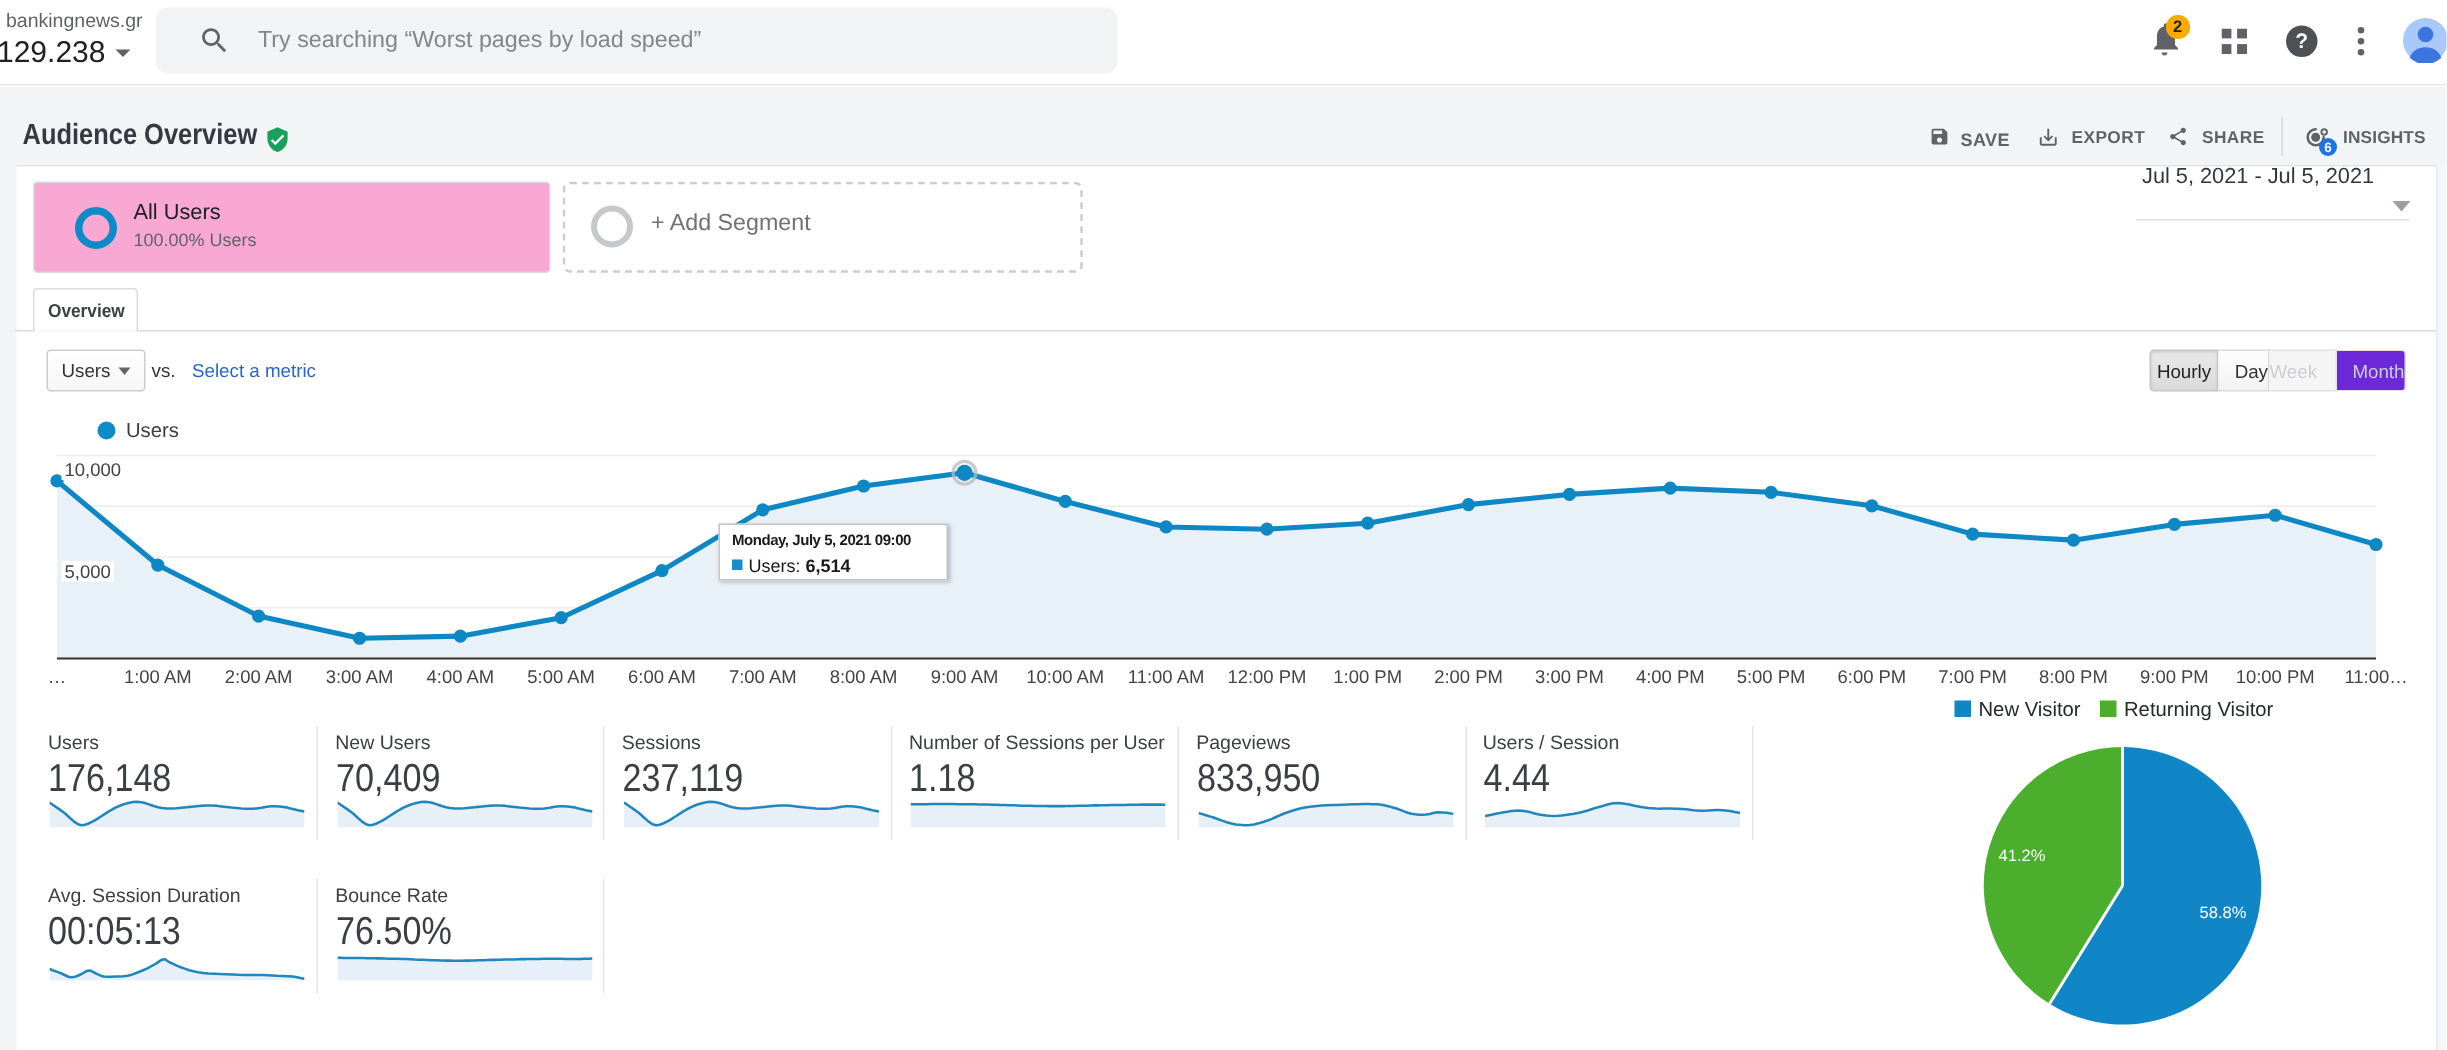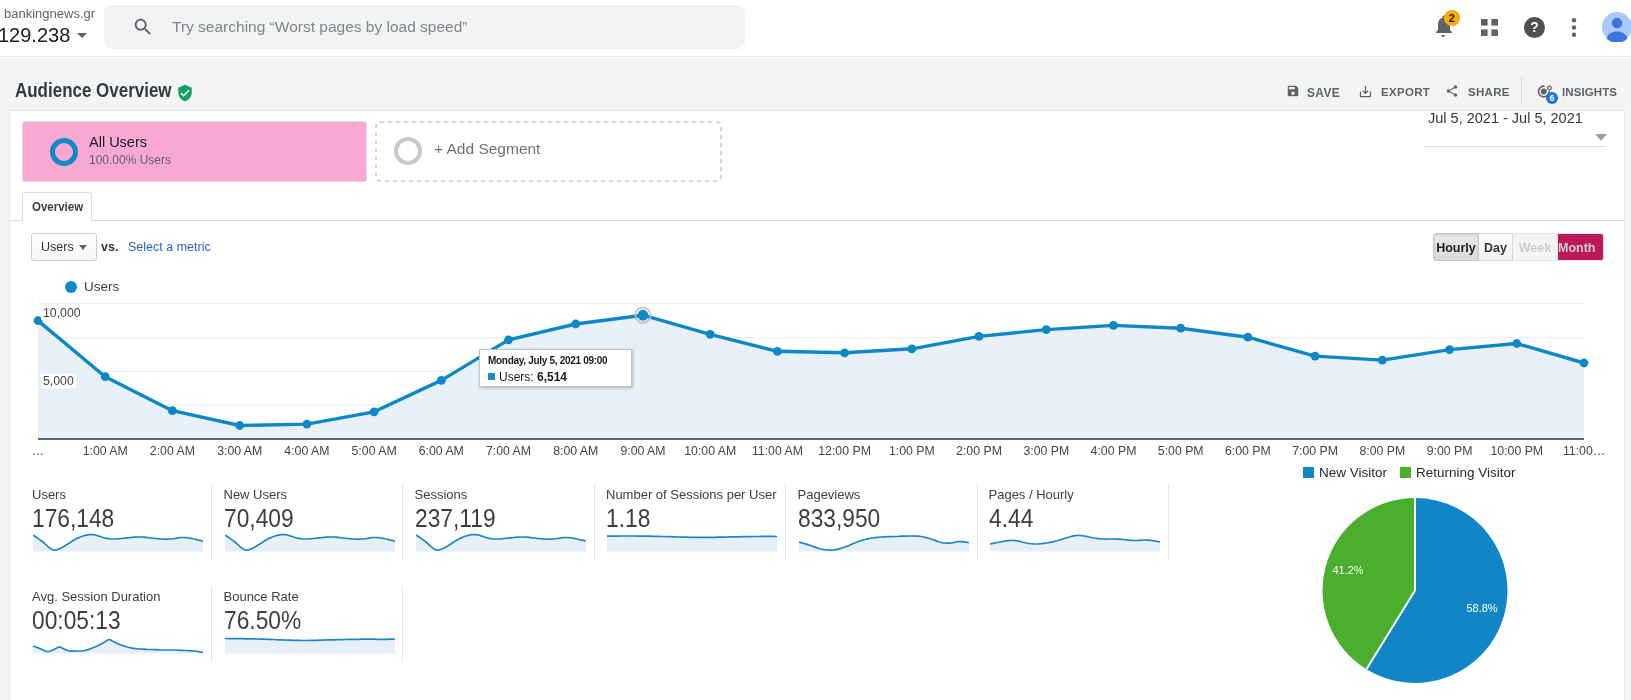--- a/index.html
+++ b/index.html
@@ -98,28 +98,28 @@
 
 <div class="abs" style="left:10px;top:220px;width:1614px;height:1px;background:#d9dcde"></div>
 <div class="abs" style="left:22px;top:192px;width:70px;height:29px;background:#fff;border:1px solid #d9dcde;border-bottom:none;border-radius:3px 3px 0 0">
   <div class="abs" style="left:9px;top:7px;font-size:12.5px;font-weight:bold;color:#3c4043;transform:scaleX(0.92);transform-origin:0 50%">Overview</div>
 </div>
 
 <div class="abs" style="left:31px;top:233px;width:66px;height:28px;background:linear-gradient(#fff,#f6f6f6);border:1px solid #ccc;border-radius:3px">
   <div class="abs" style="left:9px;top:6px;font-size:12.5px;color:#333">Users</div>
   <div class="abs" style="left:47px;top:11px;width:0;height:0;border-left:4.5px solid transparent;border-right:4.5px solid transparent;border-top:5px solid #666"></div>
 </div>
-<div class="abs" style="left:101px;top:240px;font-size:12.5px;font-weight:bold;color:#333">vs.</div>
+<div class="abs" style="left:101px;top:240px;font-size:12.5px;font-weight:normal;color:#333">vs.</div>
 <div class="abs" style="left:128px;top:240px;font-size:12.5px;color:#2a66c9">Select a metric</div>
 
-<div class="abs" style="left:1433px;top:233px;height:28px;font-size:12.5px;font-weight:bold">
+<div class="abs" style="left:1433px;top:233px;height:28px;font-size:12.5px;font-weight:normal">
   <div style="float:left;width:46px;height:28px;line-height:28px;text-align:center;background:linear-gradient(#e9e9e9,#dadada);border:1px solid #c6c6c6;border-radius:3px 0 0 3px;color:#222;box-shadow:inset 0 1px 2px rgba(0,0,0,0.12)">Hourly</div>
-  <div style="float:left;width:34px;height:28px;line-height:28px;text-align:center;background:linear-gradient(#fefefe,#f2f2f2);border:1px solid #d9d9d9;border-left:none;color:#333">Day</div>
-  <div style="float:left;width:45px;height:28px;line-height:28px;text-align:center;background:#f5f5f5;border:1px solid #e3e3e3;border-left:none;color:#c9ced3">Week</div>
-  <div style="float:left;width:46px;height:28px;line-height:28px;text-align:left;background:#be185d;border:1px solid #e3e3e3;border-left:none;border-radius:0 3px 3px 0;color:#c9ced3">Month</div>
+  <div style="float:left;width:34px;height:28px;line-height:28px;text-align:right;background:linear-gradient(#fefefe,#f2f2f2);border:1px solid #d9d9d9;border-left:none;color:#333">Day</div>
+  <div style="float:left;width:45px;height:28px;line-height:28px;background:#f5f5f5;border:1px solid #e3e3e3;border-left:none;color:#c9ced3">Week</div>
+  <div style="float:left;width:46px;height:28px;line-height:28px;text-align:right;background:#6d28d9;border:1px solid #e3e3e3;border-left:none;border-radius:0 3px 3px 0;color:#c9ced3">Month</div>
 </div>
 
 <div class="abs" style="left:64.5px;top:280.5px;width:12.5px;height:12.5px;background:#0d8bc9;border-radius:50%"></div>
 <div class="abs" style="left:84px;top:279px;font-size:13.5px;color:#3c4043">Users</div>
 
 <svg style="position:absolute;left:0;top:295px" width="1631" height="170" font-family="'Liberation Sans',sans-serif">
 <line x1="38.0" y1="110.1" x2="1584.0" y2="110.1" stroke="#ececec" stroke-width="1"></line>
 <line x1="38.0" y1="76.3" x2="1584.0" y2="76.3" stroke="#ececec" stroke-width="1"></line>
 <line x1="38.0" y1="42.5" x2="1584.0" y2="42.5" stroke="#ececec" stroke-width="1"></line>
 <line x1="38.0" y1="8.6" x2="1584.0" y2="8.6" stroke="#ececec" stroke-width="1"></line>
@@ -238,21 +238,21 @@
 <div style="font-size:13px;color:#3c4043">Pageviews</div>
 <div style="font-size:26px;color:#3a3f44;margin-top:1px;transform:scaleX(0.875);transform-origin:0 50%;white-space:nowrap">833,950</div>
 <div style="position:absolute;left:1px;top:46px;width:170px;height:19px">
       <svg width="170" height="19" style="position:absolute;left:0;top:0">
         <path d="M0.0,9.0 L2.0,9.6 L5.0,10.5 L8.0,11.4 L10.0,12.0 L10.4,12.1 L9.9,11.9 L9.4,11.8 L10.0,12.0 L12.2,12.8 L15.2,13.9 L18.7,15.1 L22.0,16.0 L25.0,16.6 L28.0,16.9 L31.0,17.1 L34.0,17.0 L37.0,16.6 L40.0,15.9 L43.0,15.0 L46.0,14.0 L49.0,12.9 L52.0,11.5 L55.0,10.2 L58.0,9.0 L61.0,8.0 L64.0,7.0 L67.0,6.2 L70.0,5.5 L73.0,5.0 L75.9,4.6 L78.9,4.3 L82.0,4.0 L85.4,3.8 L88.9,3.7 L92.5,3.6 L96.0,3.5 L99.5,3.4 L103.1,3.2 L106.6,3.1 L110.0,3.0 L113.2,3.0 L116.2,3.1 L119.2,3.2 L122.0,3.5 L124.6,4.0 L127.1,4.6 L129.5,5.3 L132.0,6.0 L134.5,6.9 L137.0,7.9 L139.5,8.8 L142.0,9.5 L144.5,9.9 L147.1,10.1 L149.6,10.1 L152.0,10.0 L154.1,9.7 L156.0,9.2 L157.9,8.7 L160.0,8.5 L162.6,8.6 L165.5,8.9 L168.2,9.3 L170.0,9.5 L170.0,18.5 L0.0,18.5 Z" fill="#e7f0f8"></path>
         <path d="M0.0,9.0 L2.0,9.6 L5.0,10.5 L8.0,11.4 L10.0,12.0 L10.4,12.1 L9.9,11.9 L9.4,11.8 L10.0,12.0 L12.2,12.8 L15.2,13.9 L18.7,15.1 L22.0,16.0 L25.0,16.6 L28.0,16.9 L31.0,17.1 L34.0,17.0 L37.0,16.6 L40.0,15.9 L43.0,15.0 L46.0,14.0 L49.0,12.9 L52.0,11.5 L55.0,10.2 L58.0,9.0 L61.0,8.0 L64.0,7.0 L67.0,6.2 L70.0,5.5 L73.0,5.0 L75.9,4.6 L78.9,4.3 L82.0,4.0 L85.4,3.8 L88.9,3.7 L92.5,3.6 L96.0,3.5 L99.5,3.4 L103.1,3.2 L106.6,3.1 L110.0,3.0 L113.2,3.0 L116.2,3.1 L119.2,3.2 L122.0,3.5 L124.6,4.0 L127.1,4.6 L129.5,5.3 L132.0,6.0 L134.5,6.9 L137.0,7.9 L139.5,8.8 L142.0,9.5 L144.5,9.9 L147.1,10.1 L149.6,10.1 L152.0,10.0 L154.1,9.7 L156.0,9.2 L157.9,8.7 L160.0,8.5 L162.6,8.6 L165.5,8.9 L168.2,9.3 L170.0,9.5" fill="none" stroke="#2186be" stroke-width="1.7" stroke-linejoin="round"></path>
       </svg>
     </div>
 </div>
 <div style="position:absolute;left:988.5px;top:487px">
-<div style="font-size:13px;color:#3c4043">Pages / Hourly</div>
+<div style="font-size:13px;color:#3c4043">Users / Session</div>
 <div style="font-size:26px;color:#3a3f44;margin-top:1px;transform:scaleX(0.875);transform-origin:0 50%;white-space:nowrap">4.44</div>
 <div style="position:absolute;left:1px;top:46px;width:170px;height:19px">
       <svg width="170" height="19" style="position:absolute;left:0;top:0">
         <path d="M0.0,11.0 L1.8,10.6 L4.4,10.1 L7.3,9.5 L10.0,9.0 L12.5,8.5 L15.1,8.1 L17.6,7.7 L20.0,7.5 L22.1,7.4 L24.1,7.5 L26.0,7.7 L28.0,8.0 L30.0,8.4 L31.9,9.0 L33.9,9.5 L36.0,10.0 L38.4,10.4 L40.9,10.7 L43.5,10.9 L46.0,11.0 L48.5,10.9 L51.0,10.7 L53.5,10.4 L56.0,10.0 L58.5,9.6 L61.0,9.1 L63.5,8.6 L66.0,8.0 L68.5,7.3 L71.0,6.5 L73.5,5.7 L76.0,5.0 L78.5,4.3 L81.1,3.5 L83.6,2.9 L86.0,2.5 L88.1,2.4 L90.0,2.5 L91.9,2.7 L94.0,3.0 L96.4,3.4 L98.9,4.0 L101.5,4.5 L104.0,5.0 L106.5,5.3 L109.0,5.6 L111.5,5.8 L114.0,6.0 L116.5,6.1 L119.0,6.0 L121.5,6.0 L124.0,6.0 L126.5,6.1 L129.0,6.2 L131.5,6.3 L134.0,6.5 L136.5,6.8 L139.0,7.1 L141.5,7.3 L144.0,7.5 L146.5,7.5 L149.1,7.3 L151.6,7.1 L154.0,7.0 L156.1,7.0 L158.1,7.1 L160.0,7.3 L162.0,7.5 L164.2,7.8 L166.5,8.3 L168.6,8.7 L170.0,9.0 L170.0,18.5 L0.0,18.5 Z" fill="#e7f0f8"></path>
         <path d="M0.0,11.0 L1.8,10.6 L4.4,10.1 L7.3,9.5 L10.0,9.0 L12.5,8.5 L15.1,8.1 L17.6,7.7 L20.0,7.5 L22.1,7.4 L24.1,7.5 L26.0,7.7 L28.0,8.0 L30.0,8.4 L31.9,9.0 L33.9,9.5 L36.0,10.0 L38.4,10.4 L40.9,10.7 L43.5,10.9 L46.0,11.0 L48.5,10.9 L51.0,10.7 L53.5,10.4 L56.0,10.0 L58.5,9.6 L61.0,9.1 L63.5,8.6 L66.0,8.0 L68.5,7.3 L71.0,6.5 L73.5,5.7 L76.0,5.0 L78.5,4.3 L81.1,3.5 L83.6,2.9 L86.0,2.5 L88.1,2.4 L90.0,2.5 L91.9,2.7 L94.0,3.0 L96.4,3.4 L98.9,4.0 L101.5,4.5 L104.0,5.0 L106.5,5.3 L109.0,5.6 L111.5,5.8 L114.0,6.0 L116.5,6.1 L119.0,6.0 L121.5,6.0 L124.0,6.0 L126.5,6.1 L129.0,6.2 L131.5,6.3 L134.0,6.5 L136.5,6.8 L139.0,7.1 L141.5,7.3 L144.0,7.5 L146.5,7.5 L149.1,7.3 L151.6,7.1 L154.0,7.0 L156.1,7.0 L158.1,7.1 L160.0,7.3 L162.0,7.5 L164.2,7.8 L166.5,8.3 L168.6,8.7 L170.0,9.0" fill="none" stroke="#2186be" stroke-width="1.7" stroke-linejoin="round"></path>
       </svg>
     </div>
 </div>
 <div style="position:absolute;left:210.5px;top:484px;width:1px;height:76px;background:#e4e6e8"></div>
 <div style="position:absolute;left:402px;top:484px;width:1px;height:76px;background:#e4e6e8"></div>

